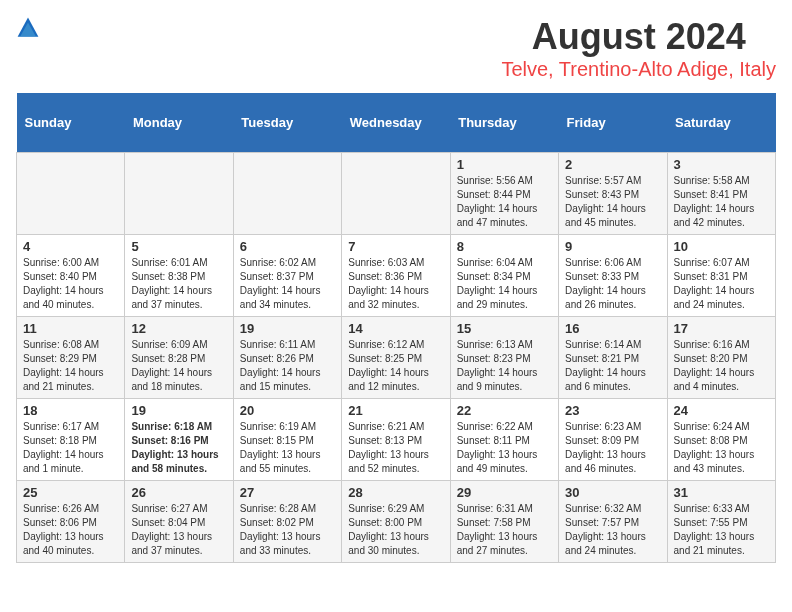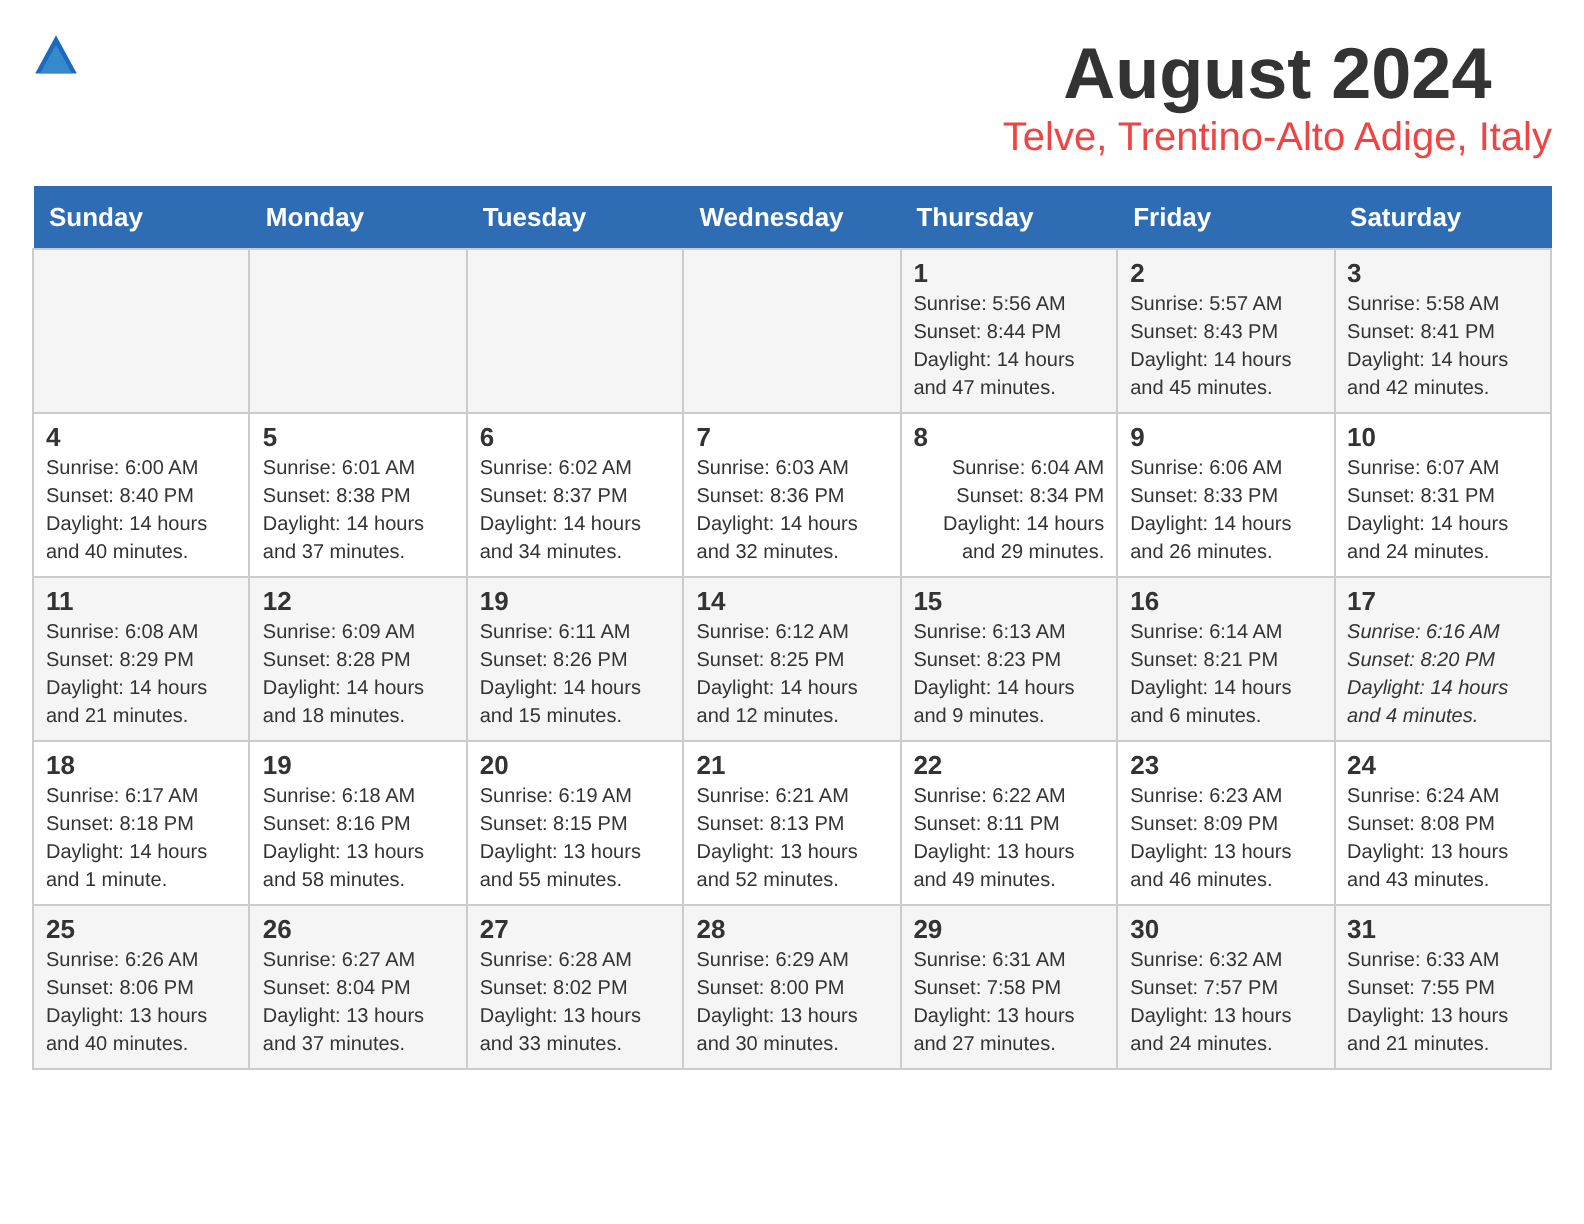--- a/index.html
+++ b/index.html
@@ -50,21 +50,21 @@
     }
     table {
       width: 100%;
       border-collapse: collapse;
       table-layout: fixed;
     }
     thead tr th {
       background-color: #2e6db4;
       color: white;
       text-align: left;
-      padding: 8px 8px;
+      padding: 22px 8px;
       font-size: 13px;
       font-weight: bold;
     }
     tbody tr td {
       border: 1px solid #ccc;
       vertical-align: top;
       padding: 4px 6px;
       font-size: 10.5px;
       color: #333;
       height: 80px;
@@ -163,21 +163,21 @@
 Daylight: 14 hours and 34 minutes.</div>
         </td>
         <td>
           <span class="day-number">7</span>
           <div class="day-info" style="white-space: pre-line;">Sunrise: 6:03 AM
 Sunset: 8:36 PM
 Daylight: 14 hours and 32 minutes.</div>
         </td>
         <td>
           <span class="day-number">8</span>
-          <div class="day-info" style="white-space: pre-line; text-align: right;">Sunrise: 6:04 AM
+          <div class="day-info" style="white-space: pre-line;">Sunrise: 6:04 AM
 Sunset: 8:34 PM
 Daylight: 14 hours and 29 minutes.</div>
         </td>
         <td>
           <span class="day-number">9</span>
           <div class="day-info" style="white-space: pre-line;">Sunrise: 6:06 AM
 Sunset: 8:33 PM
 Daylight: 14 hours and 26 minutes.</div>
         </td>
         <td>
@@ -219,35 +219,35 @@
 Daylight: 14 hours and 9 minutes.</div>
         </td>
         <td>
           <span class="day-number">16</span>
           <div class="day-info" style="white-space: pre-line;">Sunrise: 6:14 AM
 Sunset: 8:21 PM
 Daylight: 14 hours and 6 minutes.</div>
         </td>
         <td>
           <span class="day-number">17</span>
-          <div class="day-info" style="white-space: pre-line; font-style: italic;">Sunrise: 6:16 AM
+          <div class="day-info" style="white-space: pre-line;">Sunrise: 6:16 AM
 Sunset: 8:20 PM
 Daylight: 14 hours and 4 minutes.</div>
         </td>
       </tr>
       <tr>
         <td>
           <span class="day-number">18</span>
           <div class="day-info" style="white-space: pre-line;">Sunrise: 6:17 AM
 Sunset: 8:18 PM
 Daylight: 14 hours and 1 minute.</div>
         </td>
         <td>
           <span class="day-number">19</span>
-          <div class="day-info" style="white-space: pre-line;">Sunrise: 6:18 AM
+          <div class="day-info" style="white-space: pre-line; font-weight: bold;">Sunrise: 6:18 AM
 Sunset: 8:16 PM
 Daylight: 13 hours and 58 minutes.</div>
         </td>
         <td>
           <span class="day-number">20</span>
           <div class="day-info" style="white-space: pre-line;">Sunrise: 6:19 AM
 Sunset: 8:15 PM
 Daylight: 13 hours and 55 minutes.</div>
         </td>
         <td>

